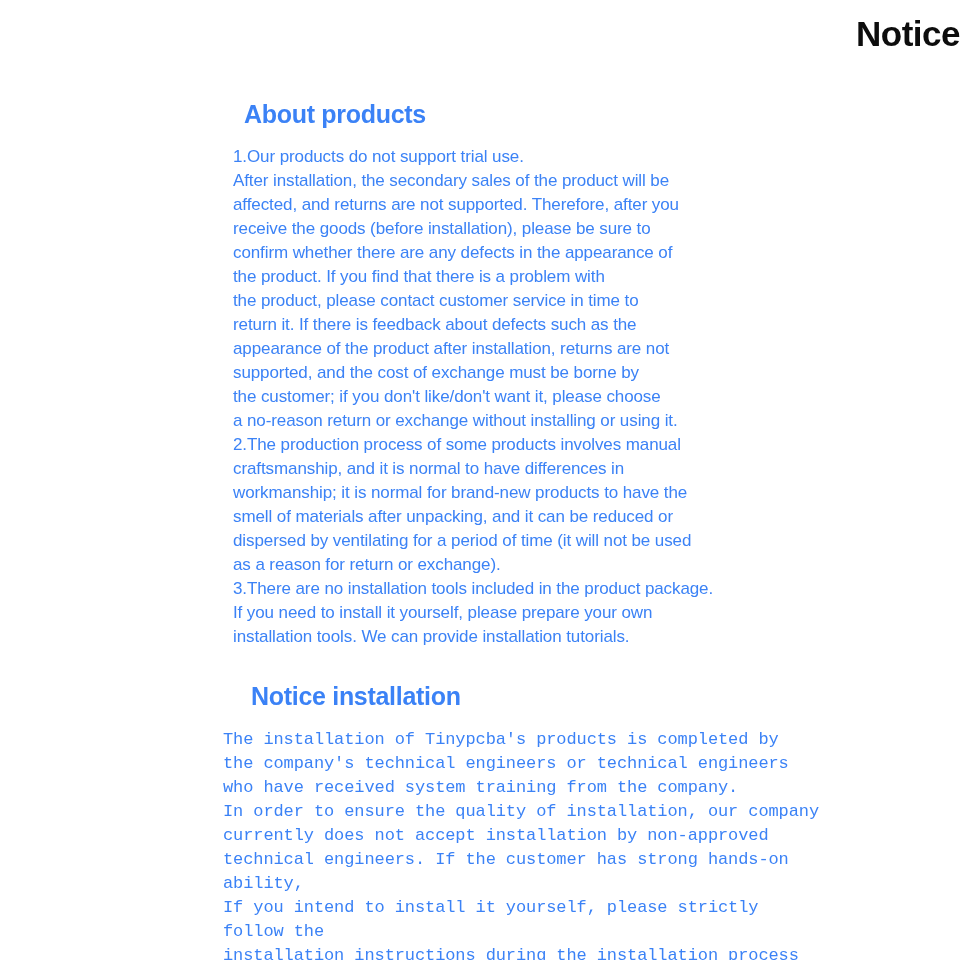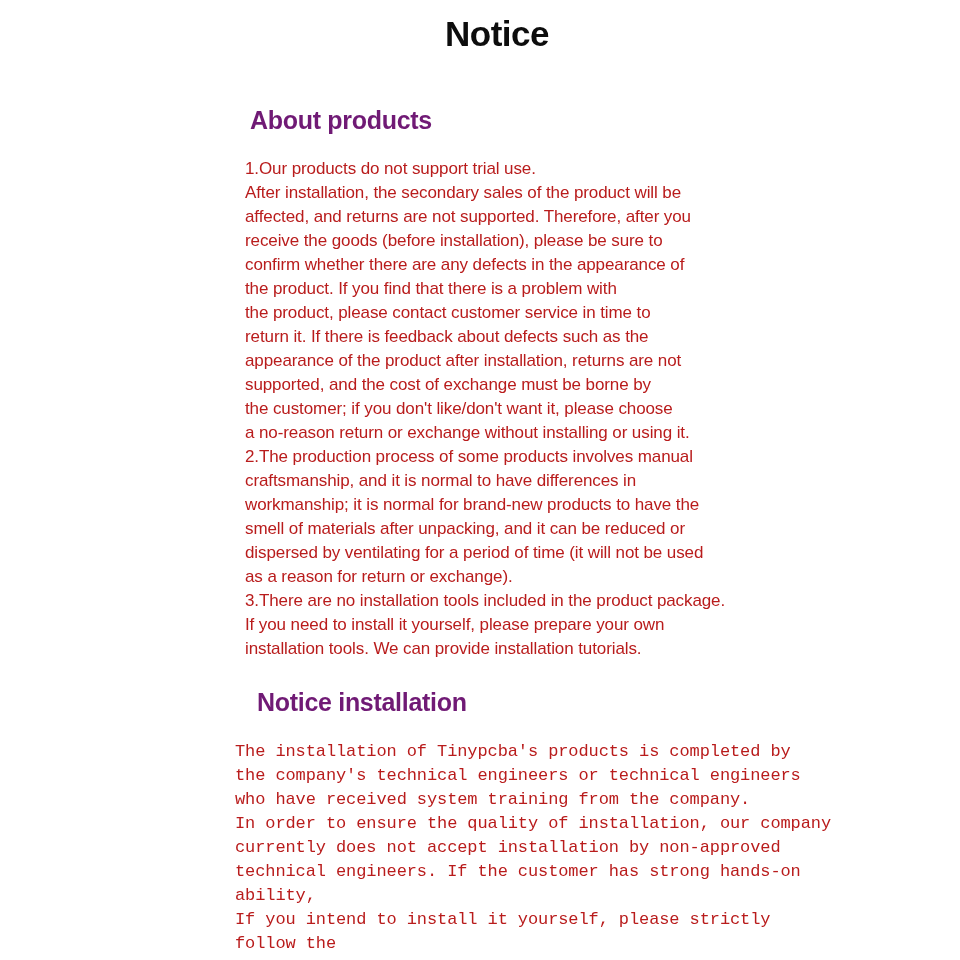--- a/index.html
+++ b/index.html
@@ -19,51 +19,51 @@
     width: 960px;
     height: 960px;
     background: #ffffff;
   }
   .title {
     position: absolute;
     top: 13px;
     left: 34px;
     width: 926px;
     margin: 0;
-    text-align: center;
+    text-align: right;
     font-size: 35px;
     line-height: 1.2;
     font-weight: 700;
     color: #0d0d0d;
     letter-spacing: -0.5px;
   }
   .heading {
     position: absolute;
-    margin: 10px;
+    margin: 4px;
     font-size: 25px;
     line-height: 1.2;
     font-weight: 700;
-    color: #701a75;
+    color: #3b82f6;
     letter-spacing: -0.3px;
     white-space: nowrap;
   }
   .heading-products {
     top: 95px;
     left: 240px;
   }
   .heading-installation {
     top: 677px;
     left: 247px;
   }
   .body-text {
     position: absolute;
-    margin: 16px;
+    margin: 4px;
     font-size: 17px;
     line-height: 24px;
-    color: #b91c1c;
+    color: #3b82f6;
     letter-spacing: -0.1px;
     white-space: pre-line;
     width: 600px;
   }
   .body-products {
     top: 141px;
     left: 229px;
   }
   .body-installation {
     top: 724px;

